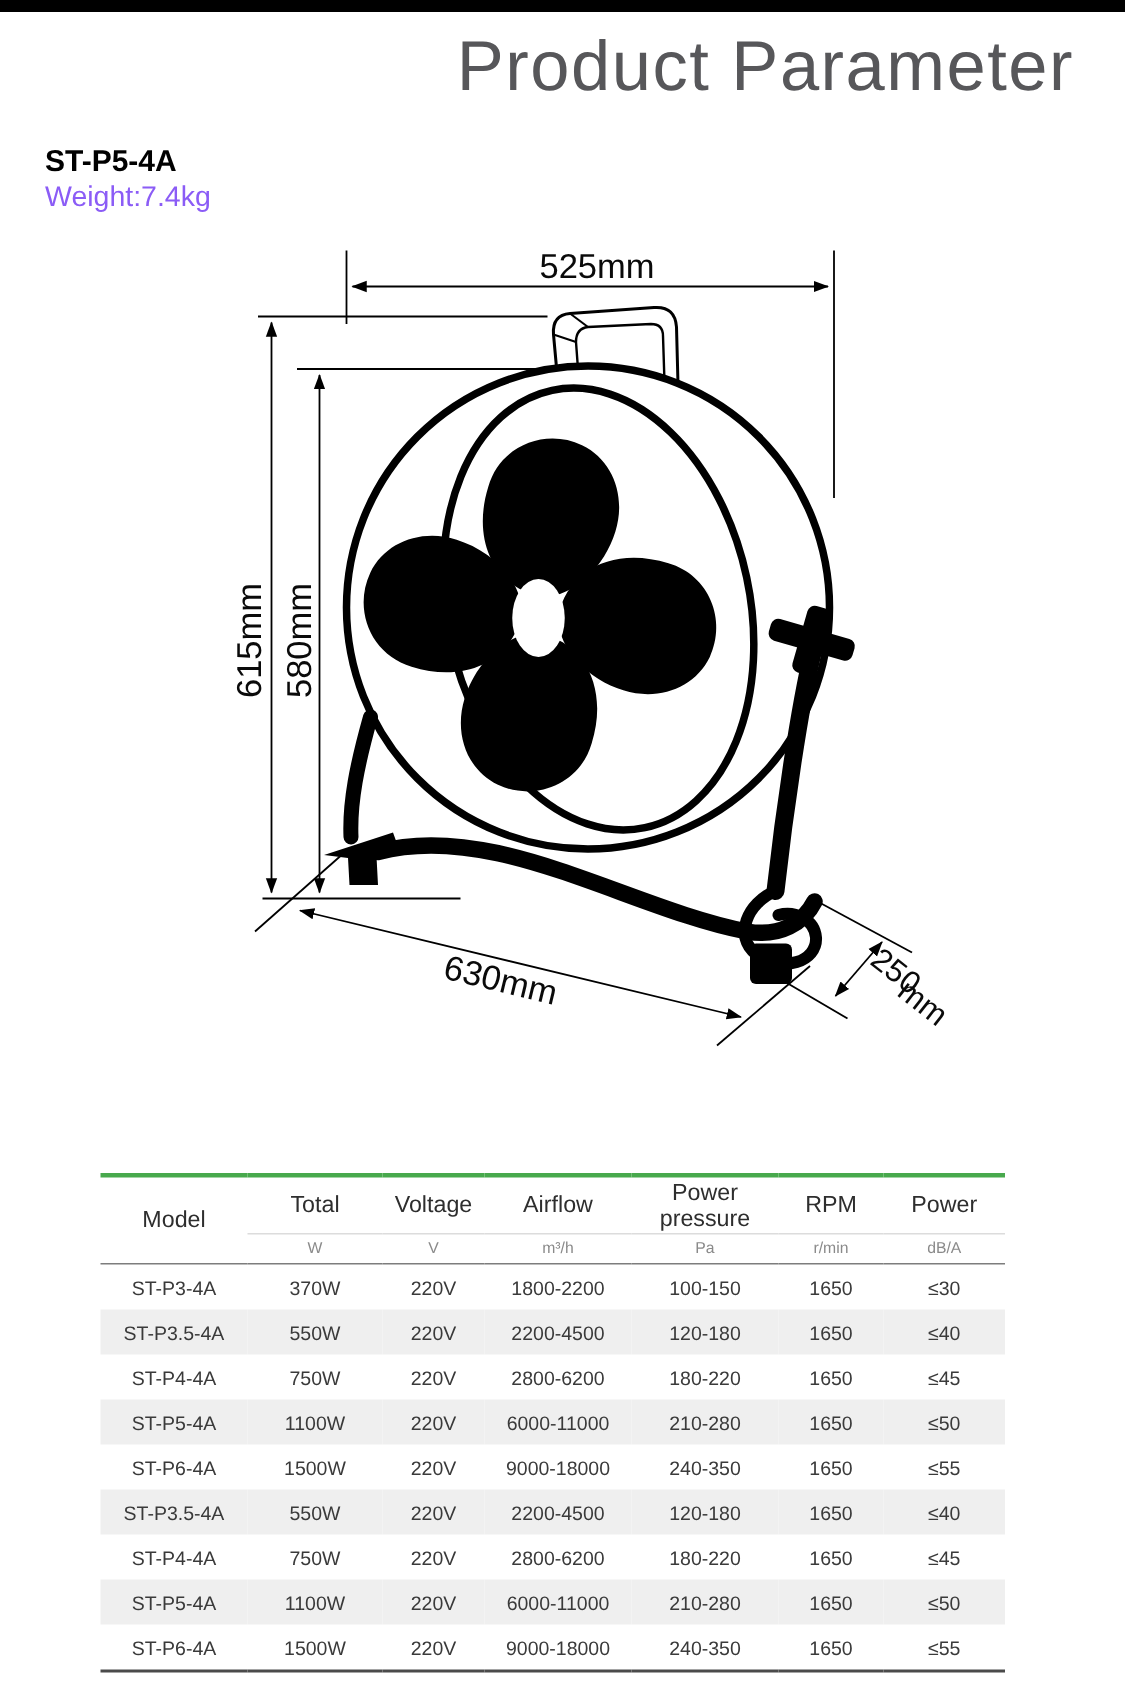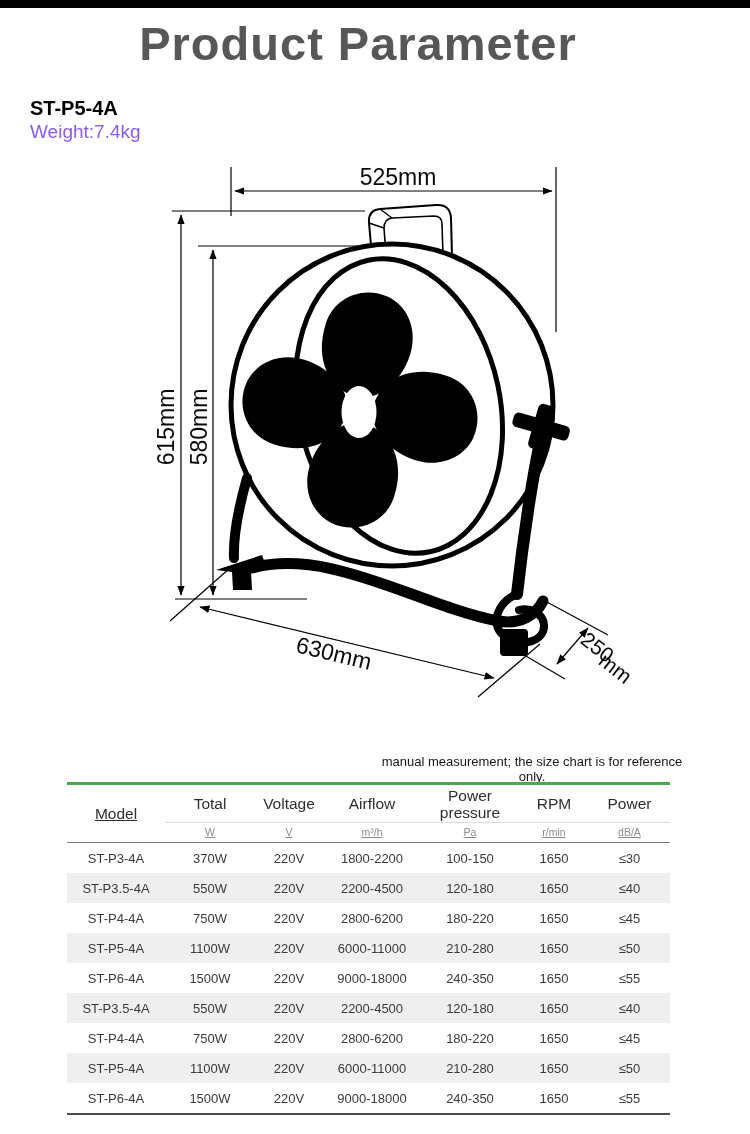--- a/index.html
+++ b/index.html
@@ -7,22 +7,22 @@
     --title-color:#57575a;
     --row-alt:#efefef;
   }
   html,body{margin:0;padding:0;}
   body{
     width:750px;height:1134px;background:#fff;position:relative;overflow:hidden;
     font-family:"Liberation Sans",sans-serif;
   }
   .topbar{position:absolute;top:0;left:0;width:750px;height:8px;background:#000;}
   .title{
-    position:absolute;top:16px;left:0;width:716px;text-align:center;
-    font-size:47px;font-weight:bold;color:var(--title-color);letter-spacing:1px;
+    position:absolute;top:16px;left:0;width:716px;text-align:right;
+    font-size:47px;font-weight:normal;color:var(--title-color);letter-spacing:1px;
   }
   .model{position:absolute;top:97px;left:30px;font-size:20px;font-weight:bold;color:#000;}
   .weight{position:absolute;top:121px;left:30px;font-size:19px;color:#8b5cf6;}
   .diagram{position:absolute;top:150px;left:0;}
   .note{
     position:absolute;top:738px;left:368px;width:328px;text-align:center;
     font-size:13px;line-height:15.5px;color:#161616;
   }
   table.spec{
     position:absolute;top:782px;left:67px;width:603px;
@@ -32,21 +32,21 @@
   }
   table.spec th{font-weight:normal;padding:0;}
   table.spec tr.labels th{
     font-size:15.5px;color:#2e2e2e;height:37px;line-height:17px;vertical-align:middle;
   }
   table.spec tr.units th{
     font-size:10.5px;color:#8a8a8a;height:17px;vertical-align:middle;
     border-top:1px solid #dcdcdc;padding-bottom:2px;
   }
   table.spec th.model-h{border-top:none;}
-  table.spec tr.units th,table.spec th.model-h{border-bottom:1.5px solid #7d7d7d;text-decoration:underline;}
+  table.spec tr.units th,table.spec th.model-h{border-bottom:1.5px solid #7d7d7d;}
   table.spec td{
     height:30px;font-size:13px;color:#3a3a3a;text-align:center;vertical-align:middle;
     padding:0;white-space:nowrap;
   }
   table.spec tbody tr.alt{background:var(--row-alt);}
 </style>
 </head>
 <body>
 
 <div class="topbar"></div>
@@ -124,21 +124,20 @@
     <text x="174" y="427" text-anchor="middle" transform="rotate(-90 174 427)">615mm</text>
     <text x="207" y="427" text-anchor="middle" transform="rotate(-90 207 427)">580mm</text>
     <text x="332" y="661" text-anchor="middle" transform="rotate(13.5 332 661)">630mm</text>
     <text x="593" y="653" font-size="21" text-anchor="middle" transform="rotate(38 593 653)">250</text>
     <text x="611" y="674" font-size="21" text-anchor="middle" transform="rotate(38 611 674)">mm</text>
   </g>
 </svg>
 
 <div class="note">
   <br>
-  <span>manual measurement; the size chart is for reference only.</span>
 </div>
 
 <table class="spec">
   <colgroup>
     <col style="width:98px">
       <col style="width:90px">
       <col style="width:68px">
     <col style="width:98px">
       <col style="width:98px">
       <col style="width:70px">

